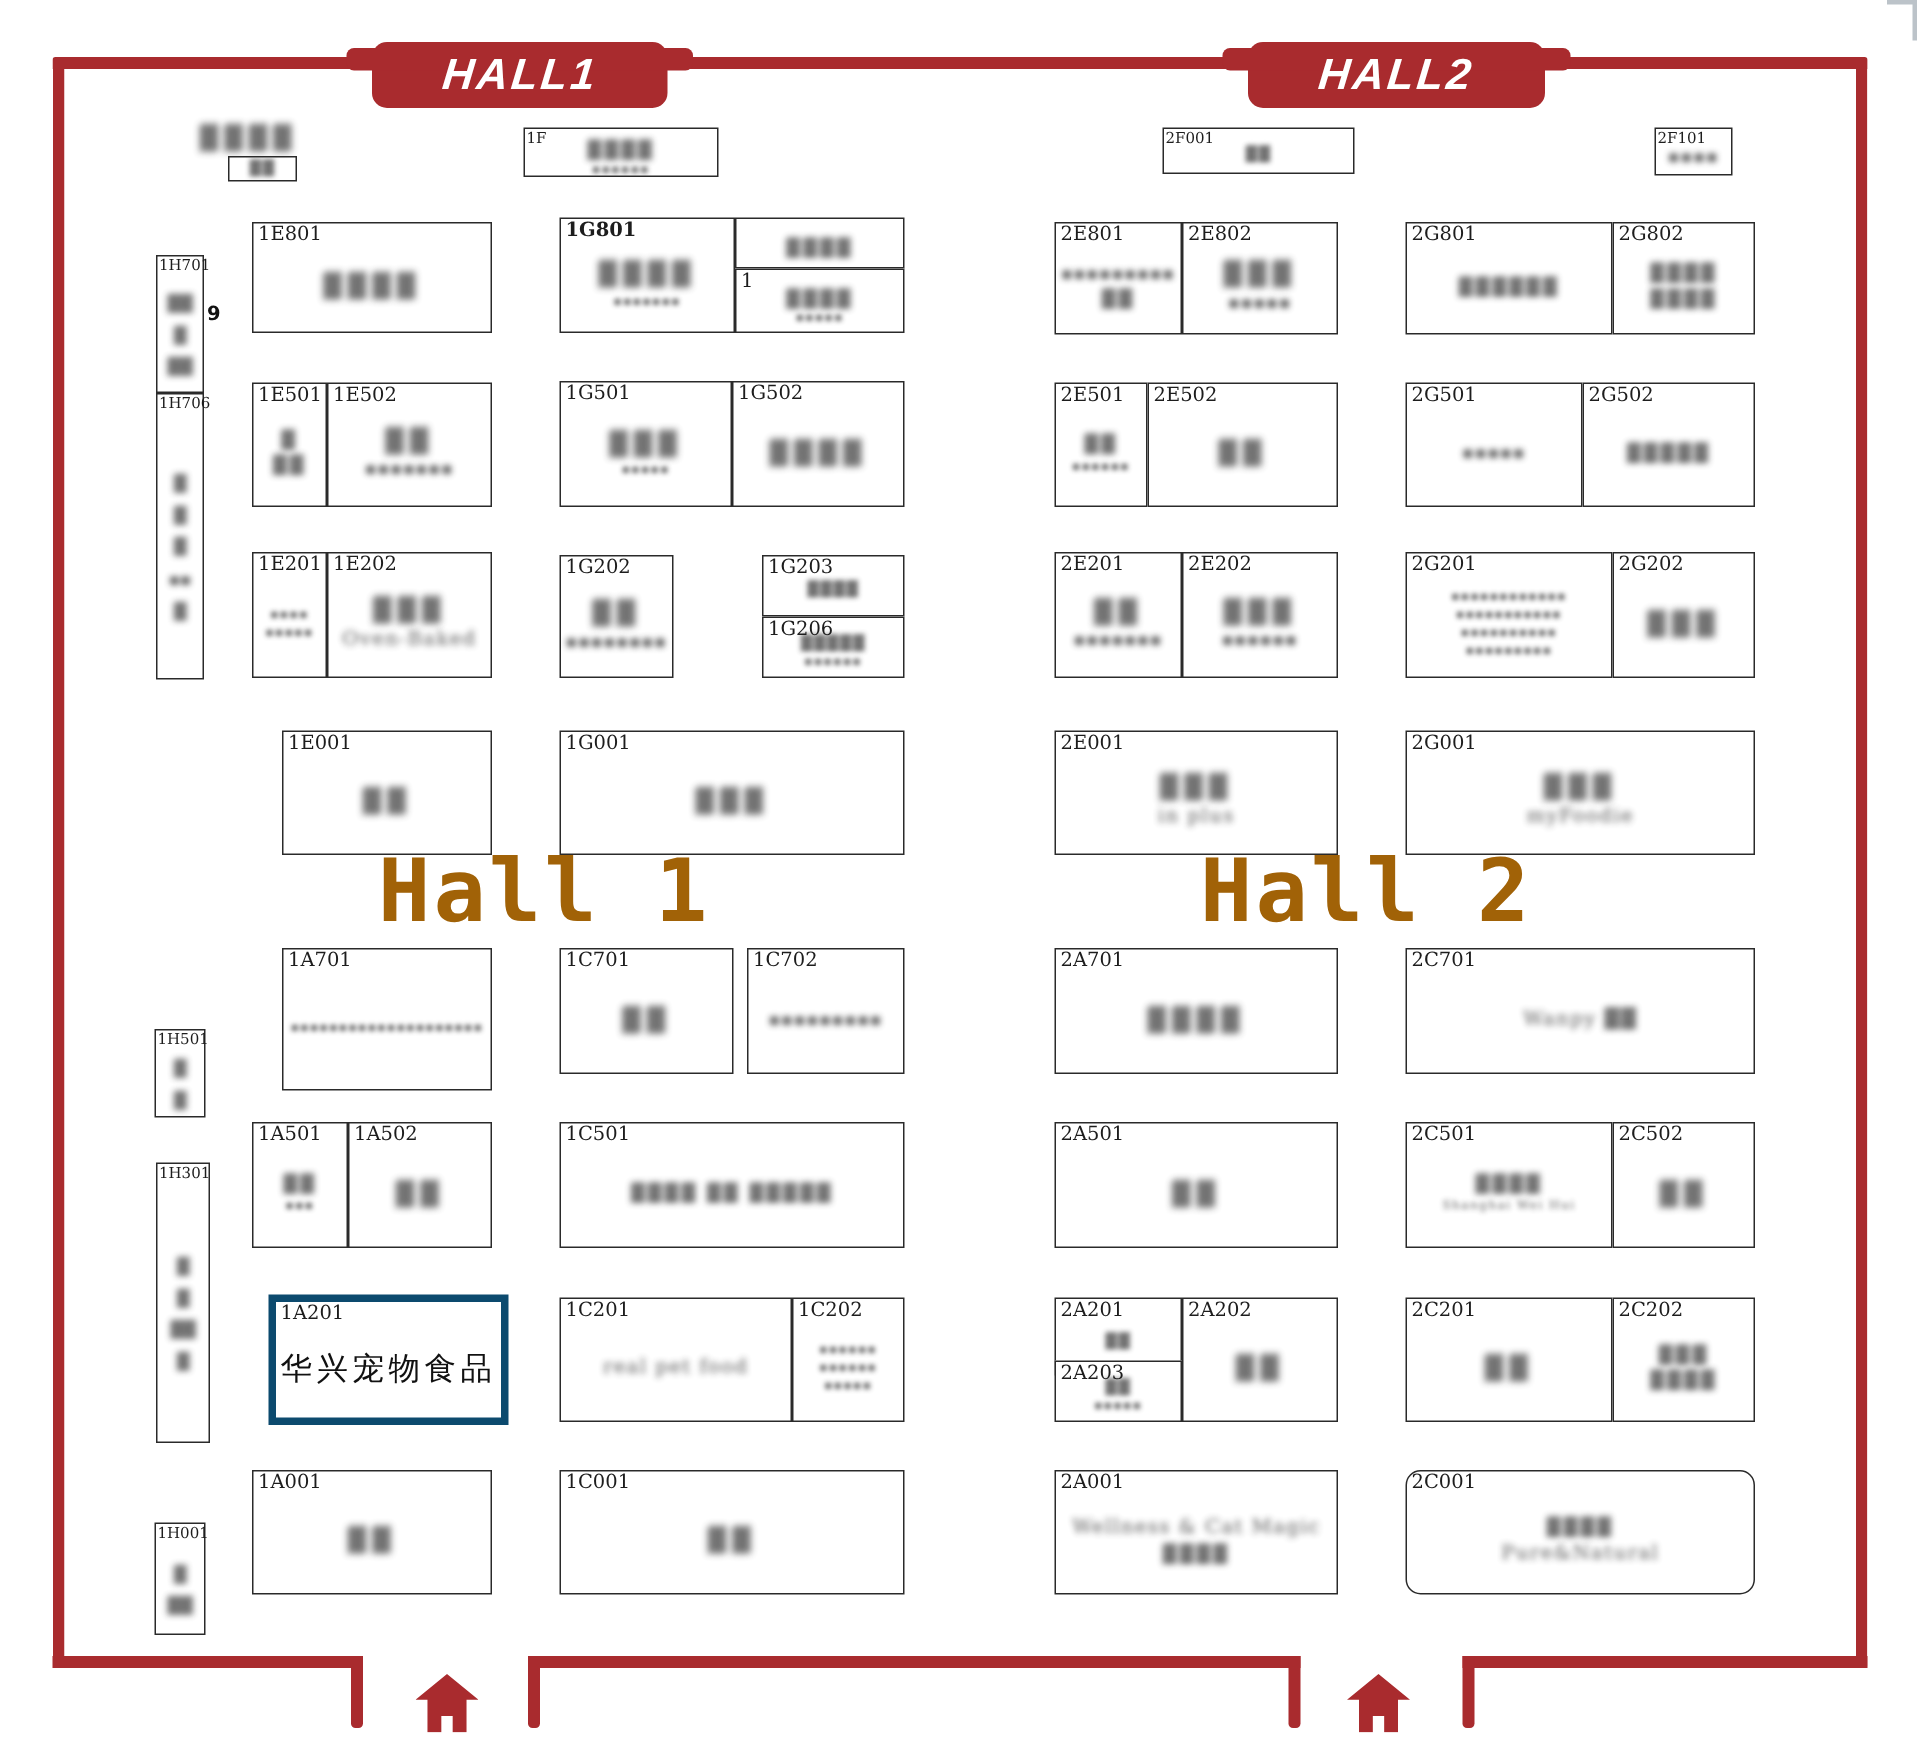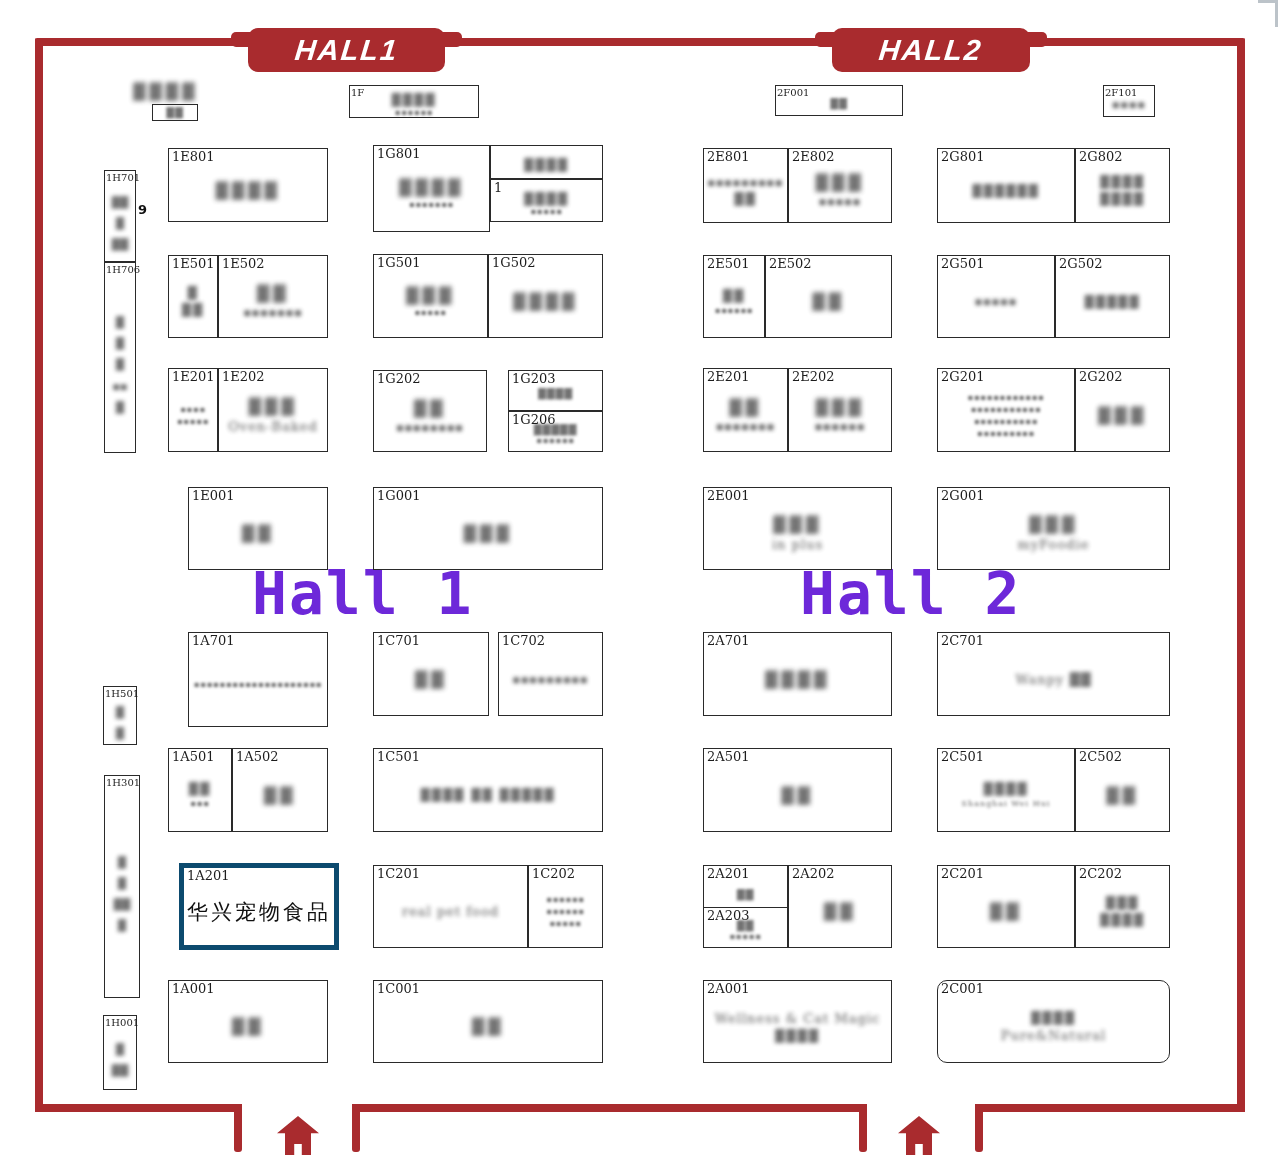--- a/index.html
+++ b/index.html
@@ -30,21 +30,21 @@
     content:"";position:absolute;left:-17px;right:-17px;top:4px;height:15px;
     background:#a92b2e;border-radius:5px;z-index:-1;
   }
   .banner .btxt{
     color:#fff;font-family:"Liberation Sans",sans-serif;font-weight:bold;font-style:italic;
     font-size:29px;letter-spacing:2px;transform:skewX(-6deg);
   }
   
   .wm{
     position:absolute;z-index:0;font-family:"DejaVu Sans Mono",monospace;font-weight:bold;
-    font-size:58px;color:#6d28d9;letter-spacing:2px;white-space:nowrap;
+    font-size:58px;color:#a16207;letter-spacing:2px;white-space:nowrap;
   }
   
   .booth{
     position:absolute;box-sizing:border-box;background:#fff;border:1.5px solid #2a2a2a;z-index:1;
   }
   .booth.hl{border:5px solid #0c4a6e;z-index:3;margin-left:11px;}
   .bcode{
     position:absolute;top:1px;left:3px;font-size:13px;color:#1d1d1d;line-height:1.1;
     font-family:"DejaVu Serif",serif;z-index:2;white-space:nowrap;
   }
@@ -151,21 +151,21 @@
           <div class="bl v">▓</div>
         </div>
       </div>
       <div class="booth vert" style="left: 103px; top: 686px; width: 34px; height: 59px;">
         <span class="bcode sm">1H501</span>
         <div class="bcontent">
           <div class="bl v">▓</div>
           <div class="bl v">▓</div>
         </div>
       </div>
-      <div class="booth vert" style="left: 104px; top: 775px; width: 34px; height: 223px; padding-left: 34px;">
+      <div class="booth vert" style="left: 104px; top: 775px; width: 34px; height: 187px; padding-left: 34px;">
         <span class="bcode sm">1H301</span>
         <div class="bcontent">
           <div class="bl v">▓</div>
           <div class="bl v">▓</div>
           <div class="bl v">▓▓</div>
           <div class="bl v">▓</div>
         </div>
       </div>
       <div class="booth vert" style="left: 103px; top: 1015px; width: 34px; height: 75px;">
         <span class="bcode sm">1H001</span>
@@ -173,21 +173,21 @@
           <div class="bl v">▓</div>
           <div class="bl v">▓▓</div>
         </div>
       </div>
       <div class="booth" style="left: 168px; top: 148px; width: 160px; height: 74px;">
         <span class="bcode">1E801</span>
         <div class="bcontent">
           <div class="bl cjk">▓▓▓▓</div>
         </div>
       </div>
-      <div class="booth" style="left: 373px; top: 145px; width: 117px; height: 87px;">
+      <div class="booth" style="left: 373px; top: 145px; width: 117px; height: 77px; font-weight: bold;">
         <span class="bcode">1G801</span>
         <div class="bcontent">
           <div class="bl cjk">▓▓▓▓</div>
           <div class="bl lat">▪▪▪▪▪▪▪</div>
         </div>
       </div>
       <div class="booth short" style="left: 490px; top: 145px; width: 113px; height: 34px;">
         <div class="bcontent">
           <div class="bl cjk-sm">▓▓▓▓</div>
         </div>
@@ -233,21 +233,21 @@
           <div class="bl lat">▪▪▪▪▪</div>
         </div>
       </div>
       <div class="booth" style="left: 218px; top: 368px; width: 110px; height: 84px;">
         <span class="bcode">1E202</span>
         <div class="bcontent">
           <div class="bl cjk">▓▓▓</div>
           <div class="bl lat-lg">Oven-Baked</div>
         </div>
       </div>
-      <div class="booth" style="left: 373px; top: 370px; width: 114px; height: 82px;">
+      <div class="booth" style="left: 373px; top: 370px; width: 76px; height: 82px;">
         <span class="bcode">1G202</span>
         <div class="bcontent">
           <div class="bl cjk">▓▓</div>
           <div class="bl lat-md">▪▪▪▪▪▪▪▪</div>
         </div>
       </div>
       <div class="booth short" style="left: 508px; top: 370px; width: 95px; height: 41px;">
         <span class="bcode">1G203</span>
         <div class="bcontent">
           <div class="bl cjk-xs">▓▓▓▓</div>

